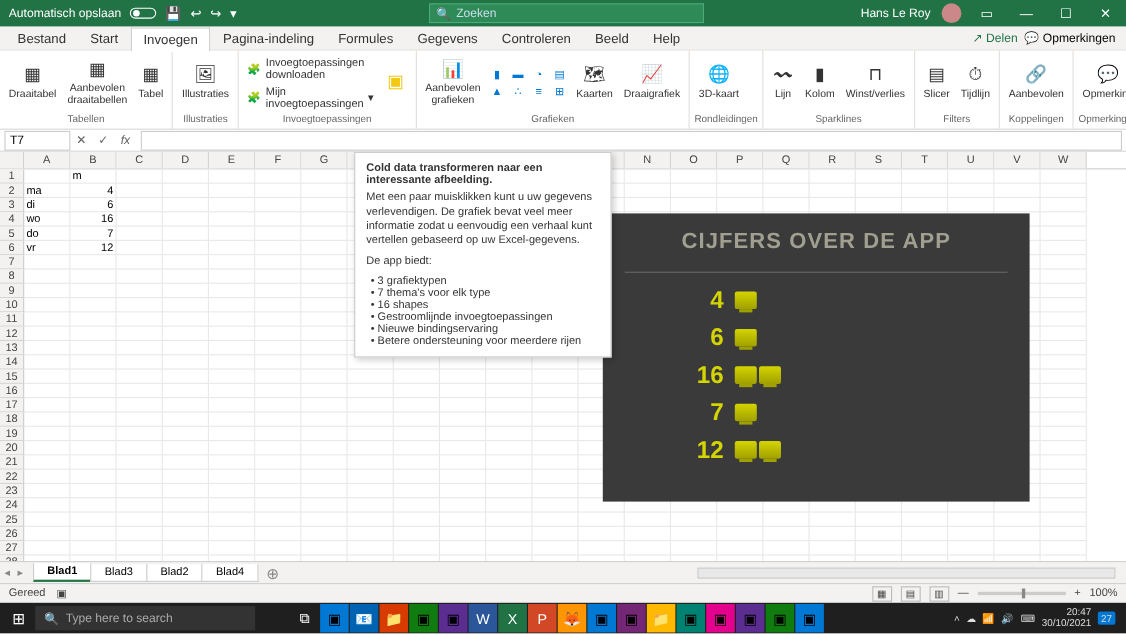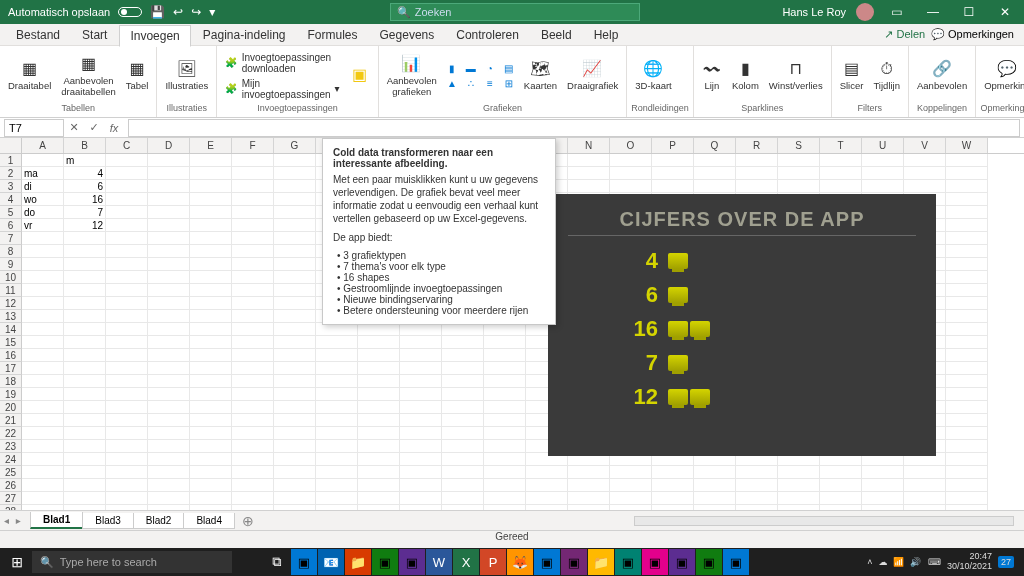--- a/index.html
+++ b/index.html
@@ -40,33 +40,33 @@
 .rows { }
 .row { display: flex; height: 13px; }
 .rowhead { width: 22px; background: #f3f2f1; border-right: 1px solid #ccc; border-bottom: 1px solid #d4d4d4; text-align: center; font-size: 10px; color: #444; line-height: 13px; }
 .cell { width: 42px; border-right: 1px solid #e8e8e8; border-bottom: 1px solid #e8e8e8; font-size: 10px; padding: 0 2px; line-height: 13px; }
 .cell.r { text-align: right; }
 .tooltip { position: absolute; left: 322px; top: 0; width: 234px; background: #fff; border: 1px solid #c8c8c8; box-shadow: 2px 2px 6px rgba(0,0,0,.2); padding: 8px 10px; font-size: 10px; color: #333; z-index: 5; }
 .tooltip .tt-title { font-weight: bold; margin-bottom: 4px; }
 .tooltip p { margin-bottom: 6px; line-height: 1.3; }
 .tooltip .bul { margin-left: 4px; }
 .chartobj { position: absolute; left: 548px; top: 56px; width: 388px; height: 262px; background: #3a3a3a; color: #d0d0aa; padding: 14px 20px; z-index: 3; }
-.chartobj h2 { text-align: center; font-size: 20px; font-weight: bold; color: #a0a090; letter-spacing: 1px; border-bottom: 1px solid #666; padding-bottom: 4px; margin-bottom: 12px; }
+.chartobj h2 { text-align: center; font-size: 20px; font-weight: bold; color: #a0a090; letter-spacing: 1px; border-bottom: 1px solid #666; padding-bottom: 16px; margin-bottom: 12px; }
 .chartrow { display: flex; align-items: center; gap: 10px; margin-bottom: 8px; justify-content: flex-start; padding-left: 50px; }
 .chartrow .val { width: 40px; text-align: right; font-size: 22px; font-weight: bold; color: #d4d400; }
 .chartrow .icons { display: flex; gap: 2px; }
 .chartrow .iconunit { width: 20px; height: 16px; background: linear-gradient(#d4d400,#a0a000); border-radius: 2px; position: relative; }
 .chartrow .iconunit::after { content: ""; position: absolute; bottom: -3px; left: 4px; width: 12px; height: 3px; background: #a0a000; }
 .sheettabs { height: 20px; background: #f3f2f1; border-top: 1px solid #d0d0d0; display: flex; align-items: center; padding-left: 30px; font-size: 10px; position: relative; }
 .sheettabs .navbtn { position: absolute; left: 4px; color: #888; letter-spacing: 2px; }
 .sheettab { padding: 2px 12px; border: 1px solid #ccc; border-top: none; background: #fff; margin-right: -1px; }
 .sheettab.active { font-weight: bold; border-bottom: 2px solid #217346; }
 .sheettabs .plus { padding: 0 8px; color: #888; font-size: 14px; }
 .sheettabs .hscroll { position: absolute; right: 10px; width: 380px; height: 10px; background: #e8e8e8; border: 1px solid #ccc; }
-.statusbar { height: 18px; background: #f3f2f1; border-top: 1px solid #d0d0d0; display: flex; align-items: center; font-size: 10px; color: #444; padding: 0 8px; gap: 10px; flex-direction: column; }
+.statusbar { height: 18px; background: #f3f2f1; border-top: 1px solid #d0d0d0; display: flex; align-items: center; font-size: 10px; color: #444; padding: 0 8px; gap: 10px; }
 .statusbar .right { margin-left: auto; display: flex; align-items: center; gap: 8px; }
 .viewbtn { width: 18px; height: 14px; border: 1px solid #bbb; display: flex; align-items: center; justify-content: center; font-size: 9px; }
 .slider { width: 80px; height: 3px; background: #ccc; position: relative; }
 .slider::after { content: ""; position: absolute; left: 50%; top: -3px; width: 3px; height: 9px; background: #888; }
 .taskbar { height: 28px; background: #1f1f1f; display: flex; align-items: center; padding: 0 4px; gap: 2px; }
 .taskbar .start { width: 26px; height: 26px; display: flex; align-items: center; justify-content: center; color: #fff; font-size: 14px; }
 .taskbar .search { width: 200px; height: 22px; background: #333; color: #aaa; display: flex; align-items: center; padding: 0 8px; gap: 6px; font-size: 11px; }
 .taskbar .icons { display: flex; gap: 1px; margin-left: 30px; }
 .taskbar .tico { width: 26px; height: 26px; display: flex; align-items: center; justify-content: center; font-size: 13px; }
 .taskbar .tray { margin-left: auto; display: flex; align-items: center; gap: 6px; color: #ddd; font-size: 9px; padding-right: 6px; }

